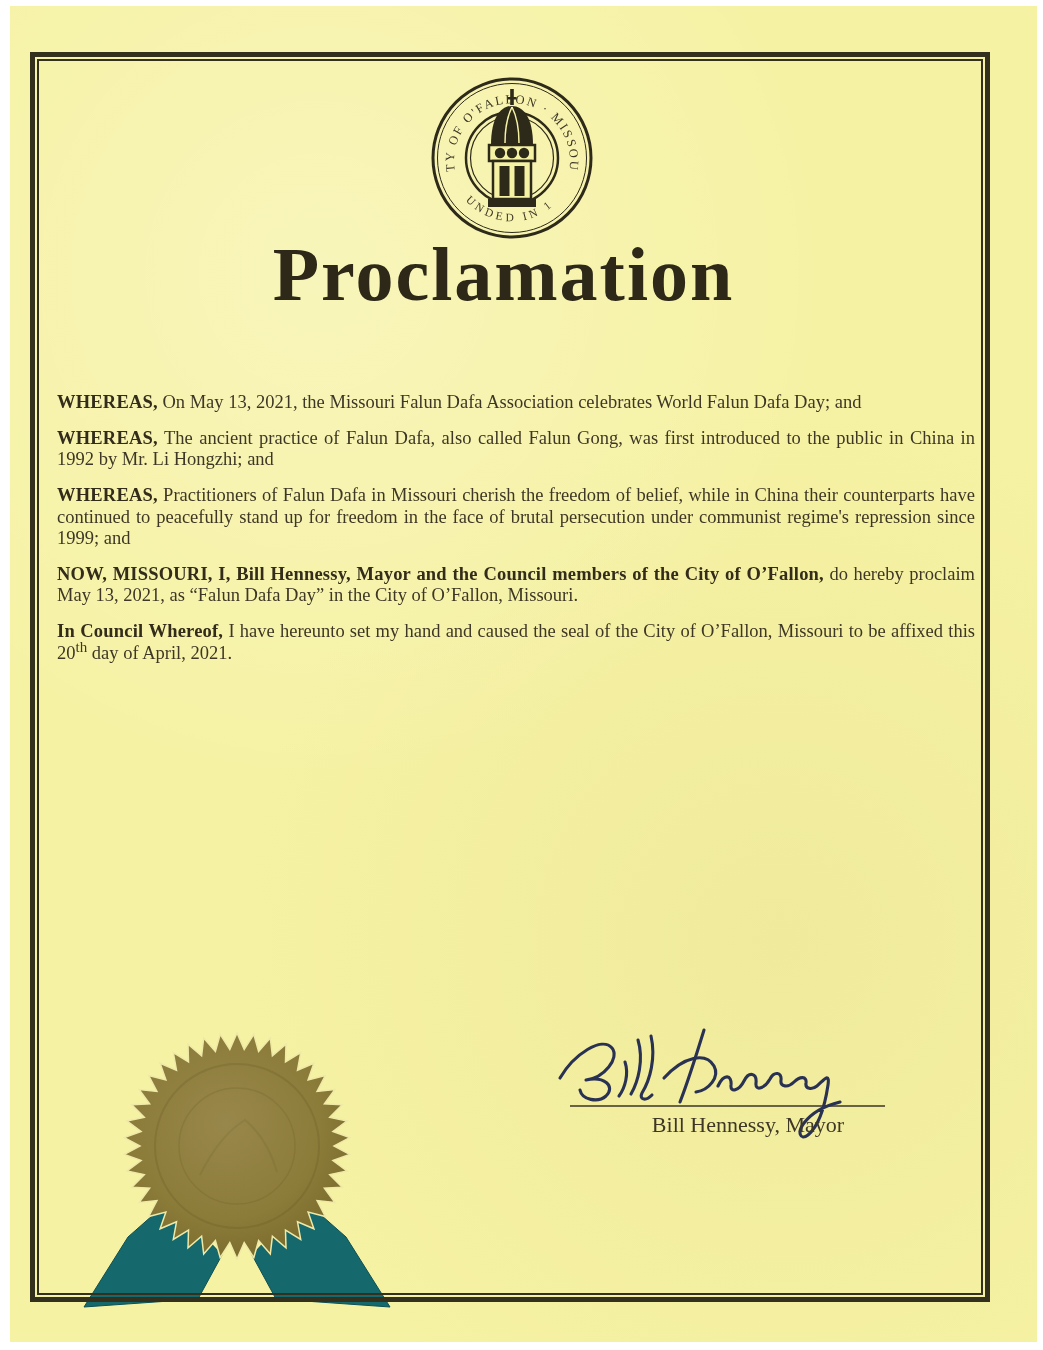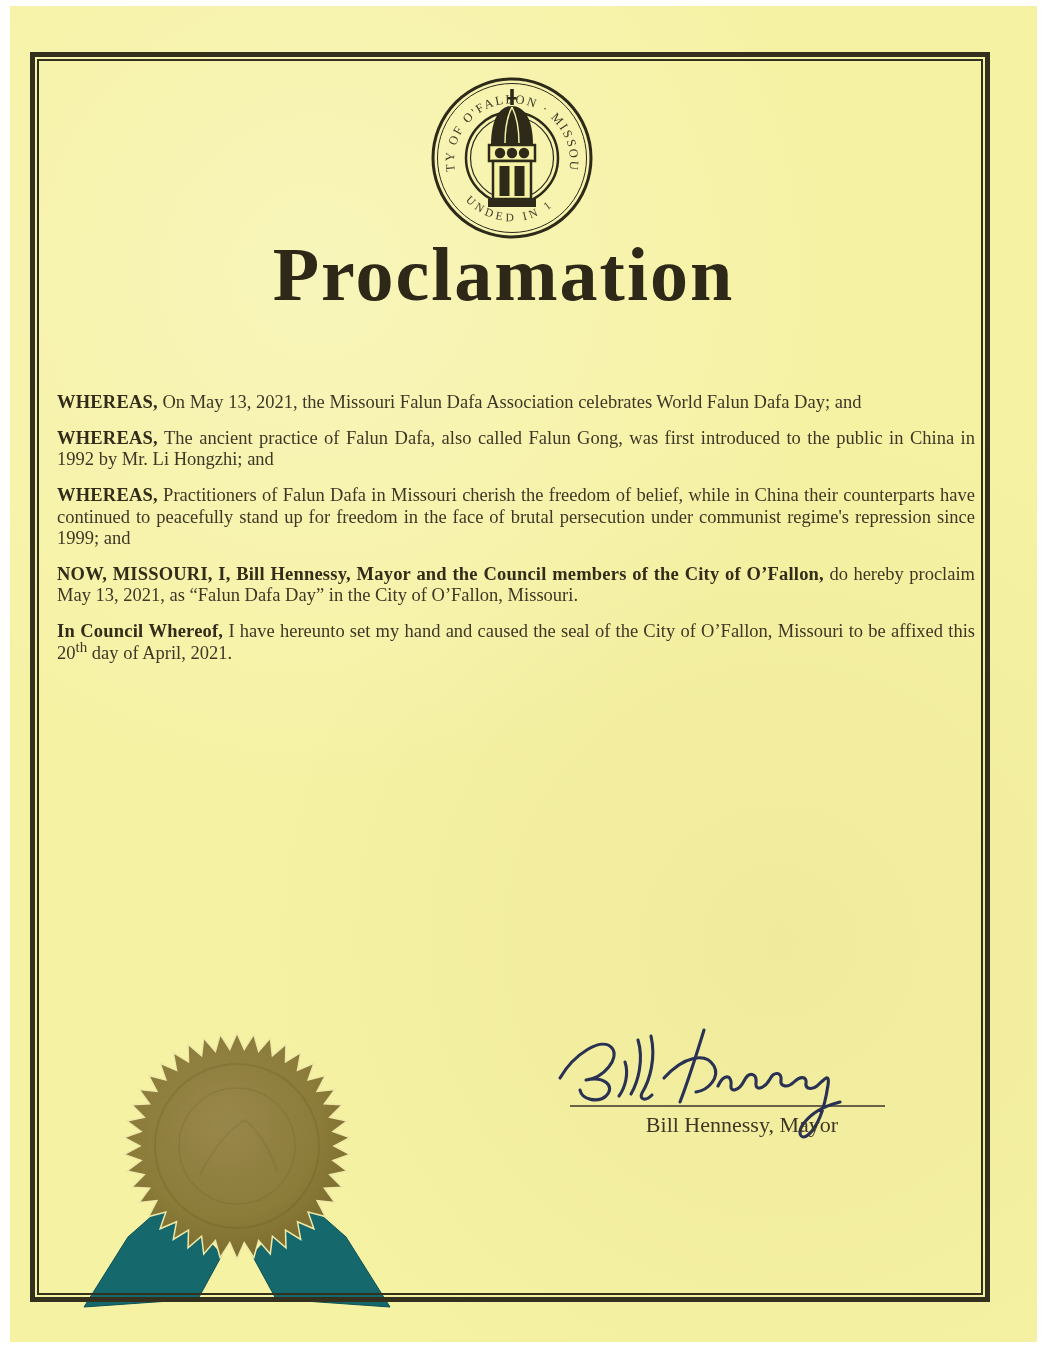--- a/index.html
+++ b/index.html
@@ -30,21 +30,21 @@
     font-family:"Liberation Serif", serif; font-size:46px; line-height:1; color:#332d1d;}
 
   .bodytext{position:absolute; left:57px; top:392px; width:918px; z-index:3;
     color:var(--ink); font-size:18.5px; line-height:1.17; text-align:justify;}
   .bodytext p{margin:0 0 14px 0;}
   .bodytext b{color:#332c1a; letter-spacing:.2px;}
   .bodytext sup{font-size:15px; line-height:0;}
 
   .sig-block{position:absolute; left:552px; top:1022px; width:360px; height:140px; z-index:4;}
   .sig-svg{position:absolute; left:0; top:0; width:360px; height:130px;}
-  .sig-name{position:absolute; left:10px; top:90px; width:360px; text-align:center;
+  .sig-name{position:absolute; left:16px; top:90px; width:360px; text-align:center;
     font-size:22px; color:var(--ink);}
 
   .gold-seal{position:absolute; left:70px; top:1005px; width:340px; height:330px; z-index:2;}
 </style>
 </head>
 <body>
 
 <div id="page">
 
   <div class="paper"></div>

